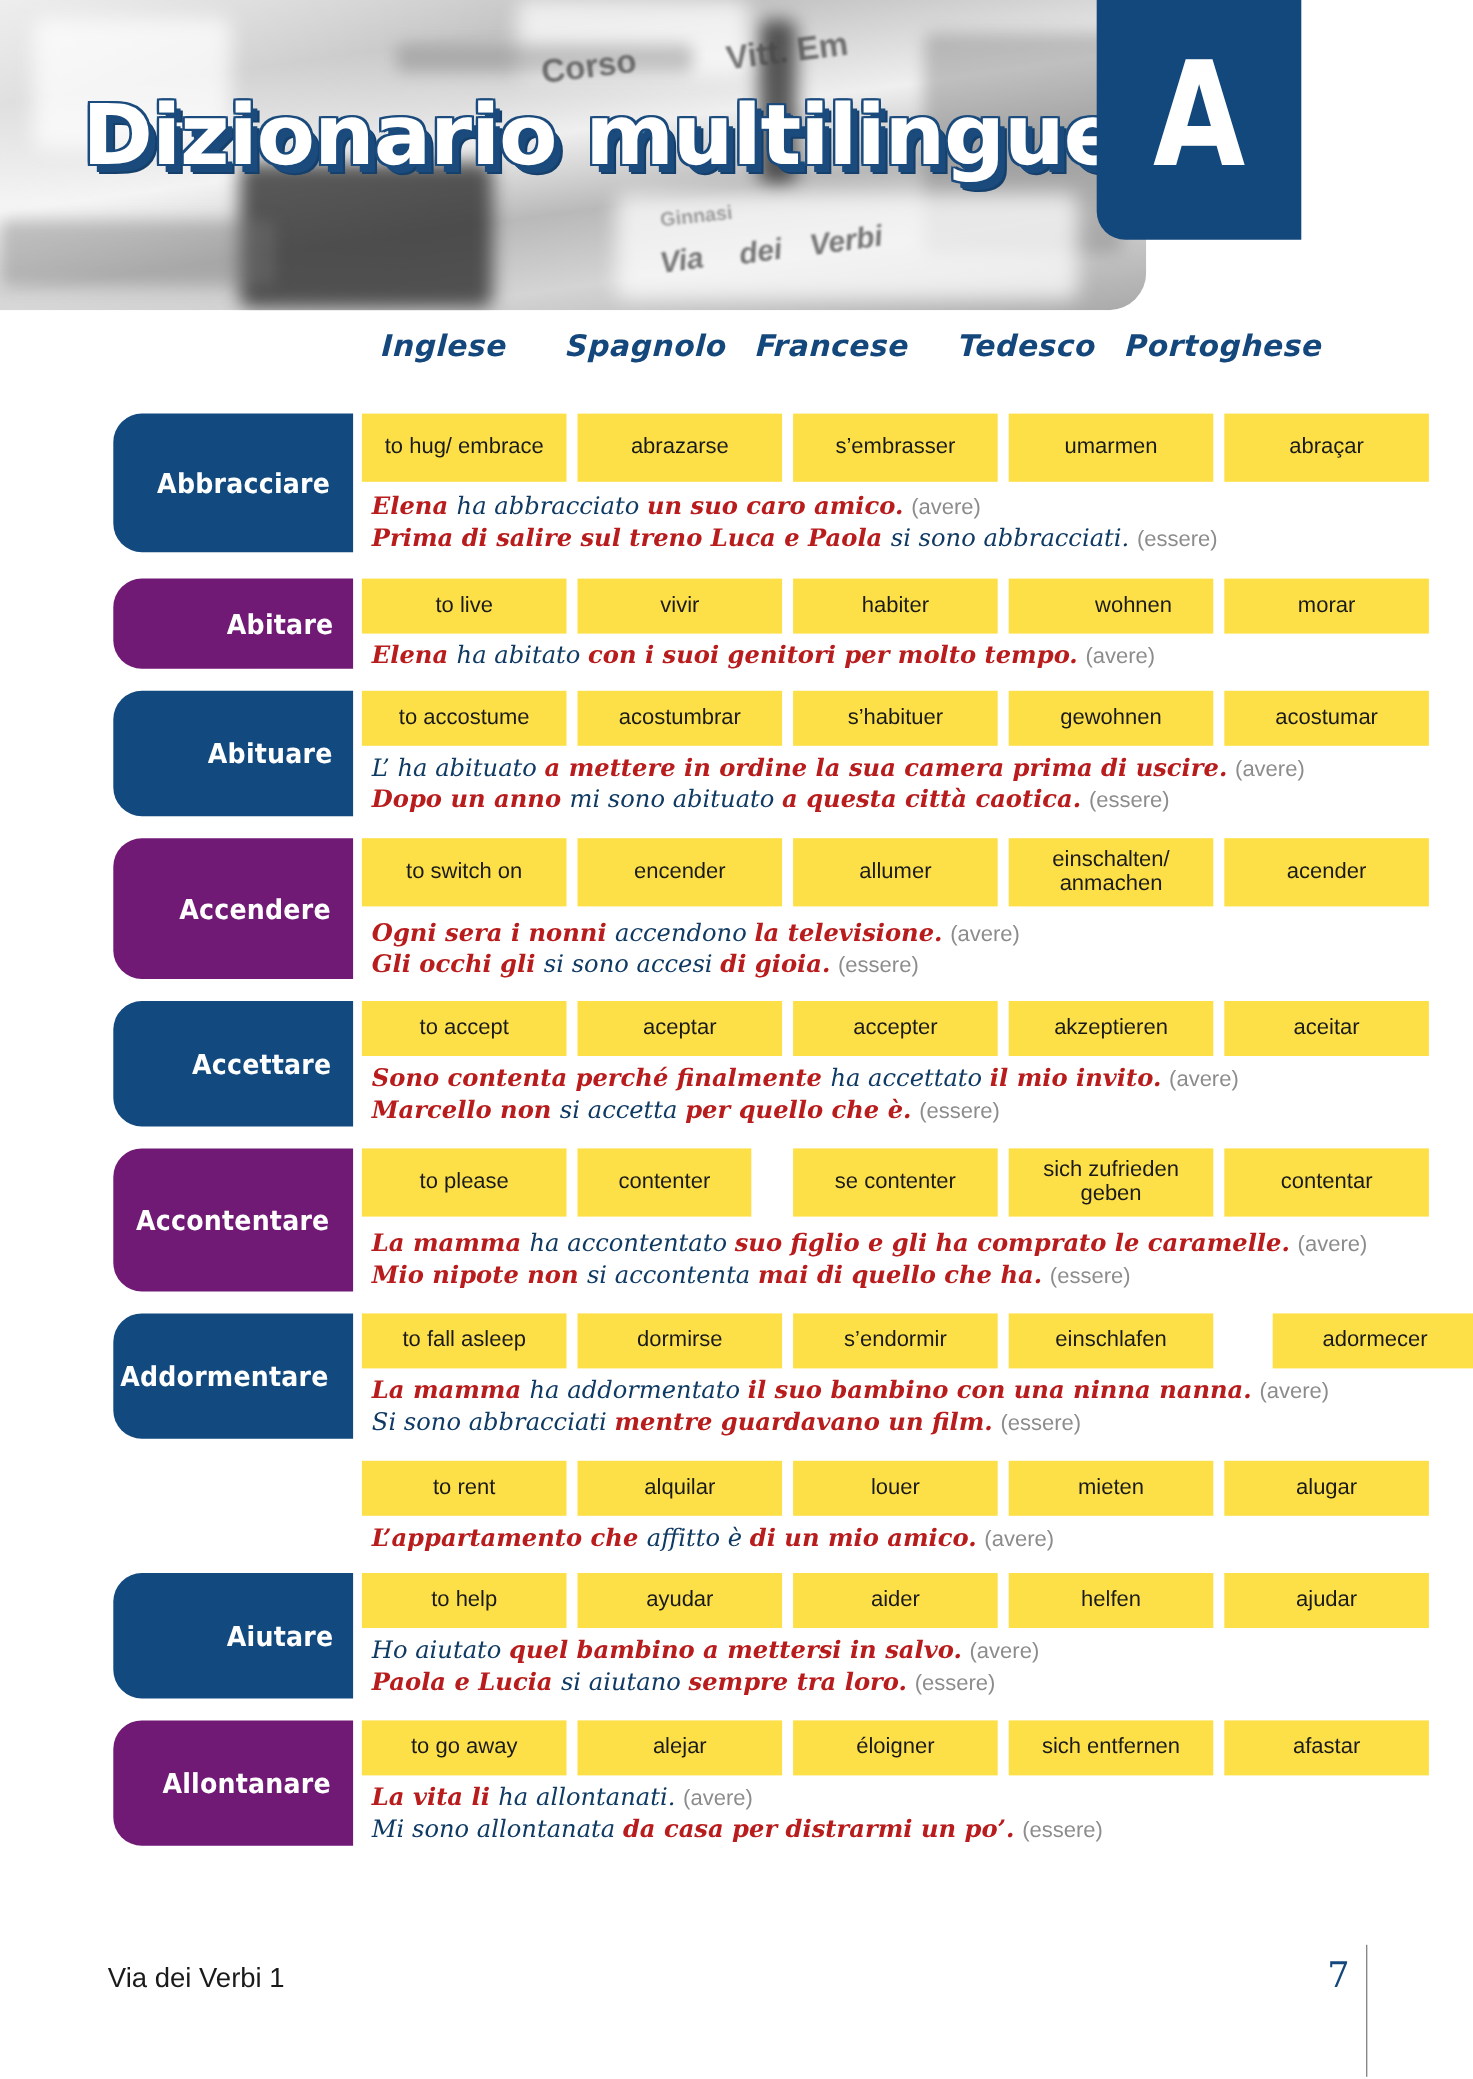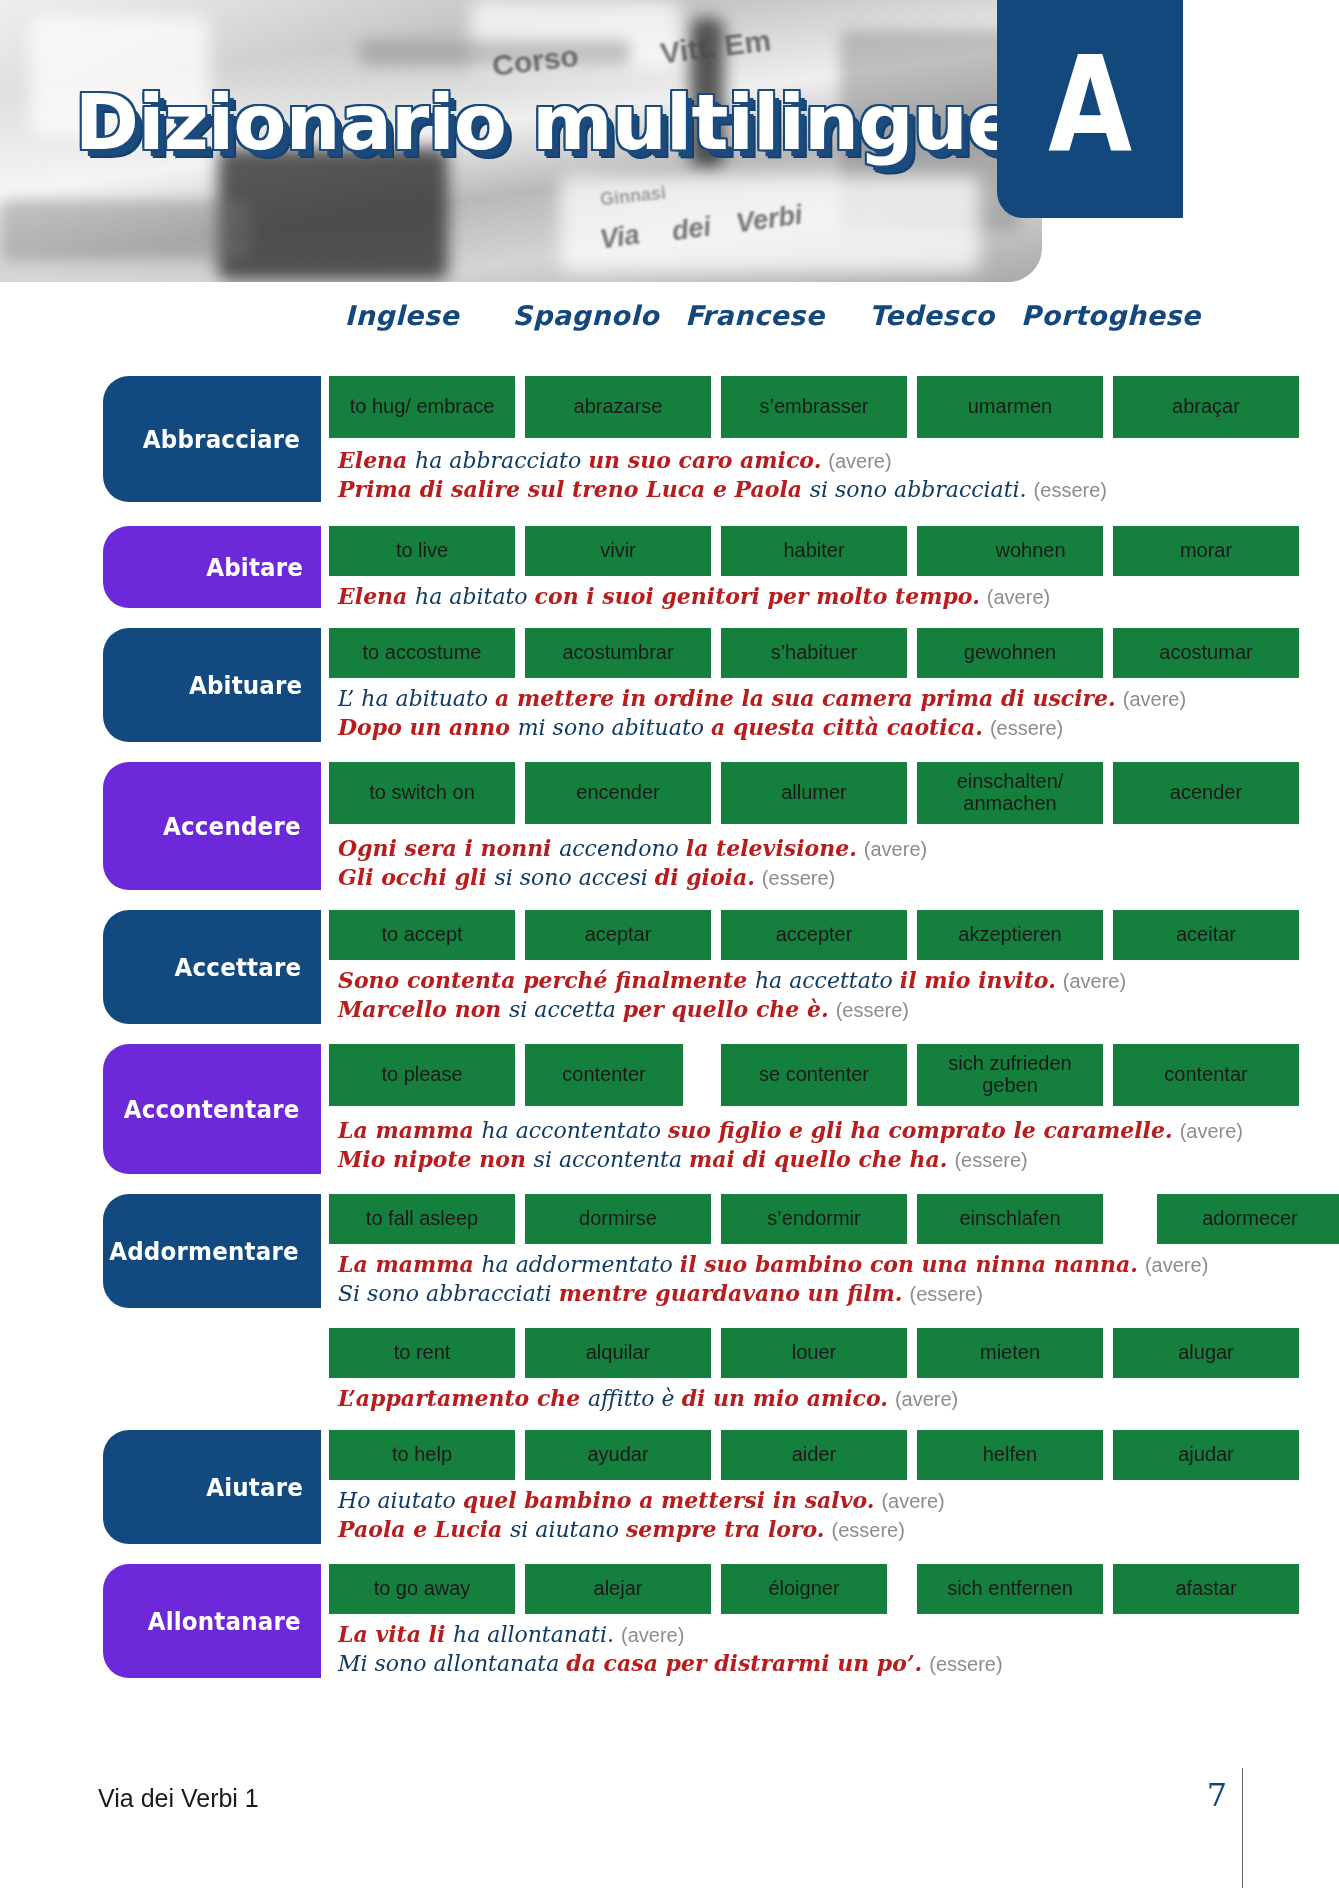--- a/index.html
+++ b/index.html
@@ -144,35 +144,35 @@
     font-weight: bold;
     font-size: 25px;
     display: flex;
     align-items: center;
     justify-content: flex-end;
     padding-right: 14px;
     box-sizing: border-box;
     letter-spacing: .2px;
   }
   .verb-chip.dark  { background: #12497e; }
-  .verb-chip.light { background: #6d28d9; }
+  .verb-chip.light { background: #701a75; }
   .verb-chip span { transform: scaleX(.92); display:block; }
 
   .cells {
     position: absolute;
     left: 329px;
     top: 0;
     width: 904px;
     height: 50px;
   }
   .cell {
     position: absolute;
     top: 0;
     height: 50px;
-    background: #15803d;
+    background: #fde047;
     color: #1a1a1a;
     font-family: "Liberation Sans", sans-serif;
     font-size: 20px;
     display: flex;
     align-items: center;
     justify-content: center;
     text-align: center;
     line-height: 1.08;
     box-sizing: border-box;
     padding: 0 4px;
@@ -454,21 +454,21 @@
     </div>
   </div>
 
   <div class="vrow" style="height:124px;">
     <div class="verb-chip light" style="height:114px;">
       <span>Allontanare</span>
     </div>
     <div class="cells">
       <div class="cell" style="left:0px;   width:186px;">to go away</div>
       <div class="cell" style="left:196px; width:186px;">alejar</div>
-      <div class="cell" style="left:392px; width:166px;">éloigner</div>
+      <div class="cell" style="left:392px; width:186px;">éloigner</div>
       <div class="cell" style="left:588px; width:186px;">sich entfernen</div>
       <div class="cell" style="left:784px; width:186px;">afastar</div>
     </div>
     <div class="sentences" style="top:56px;">
       <div class="sentence">
         <span class="s-plain">La vita li </span><span class="s-verb">ha allontanati.</span><span class="s-plain"></span> <span class="aux">(avere)</span>
       </div>
       <div class="sentence">
         <span class="s-plain"></span><span class="s-verb">Mi sono allontanata </span><span class="s-plain">da casa per distrarmi un po’.</span> <span class="aux">(essere)</span>
       </div>

